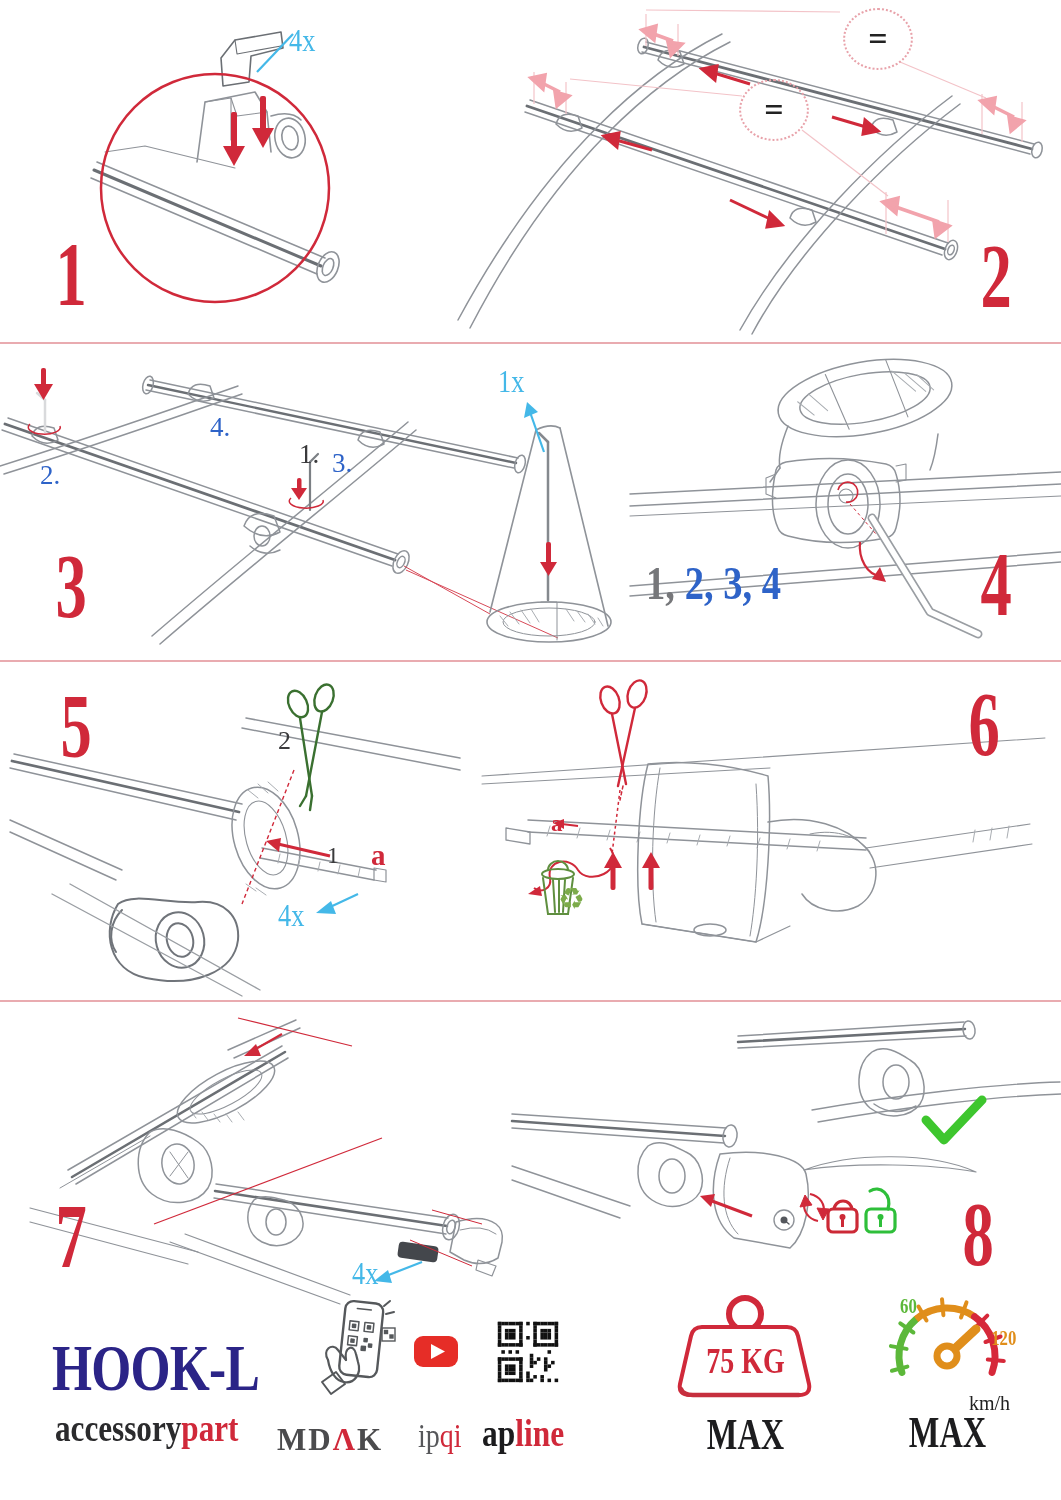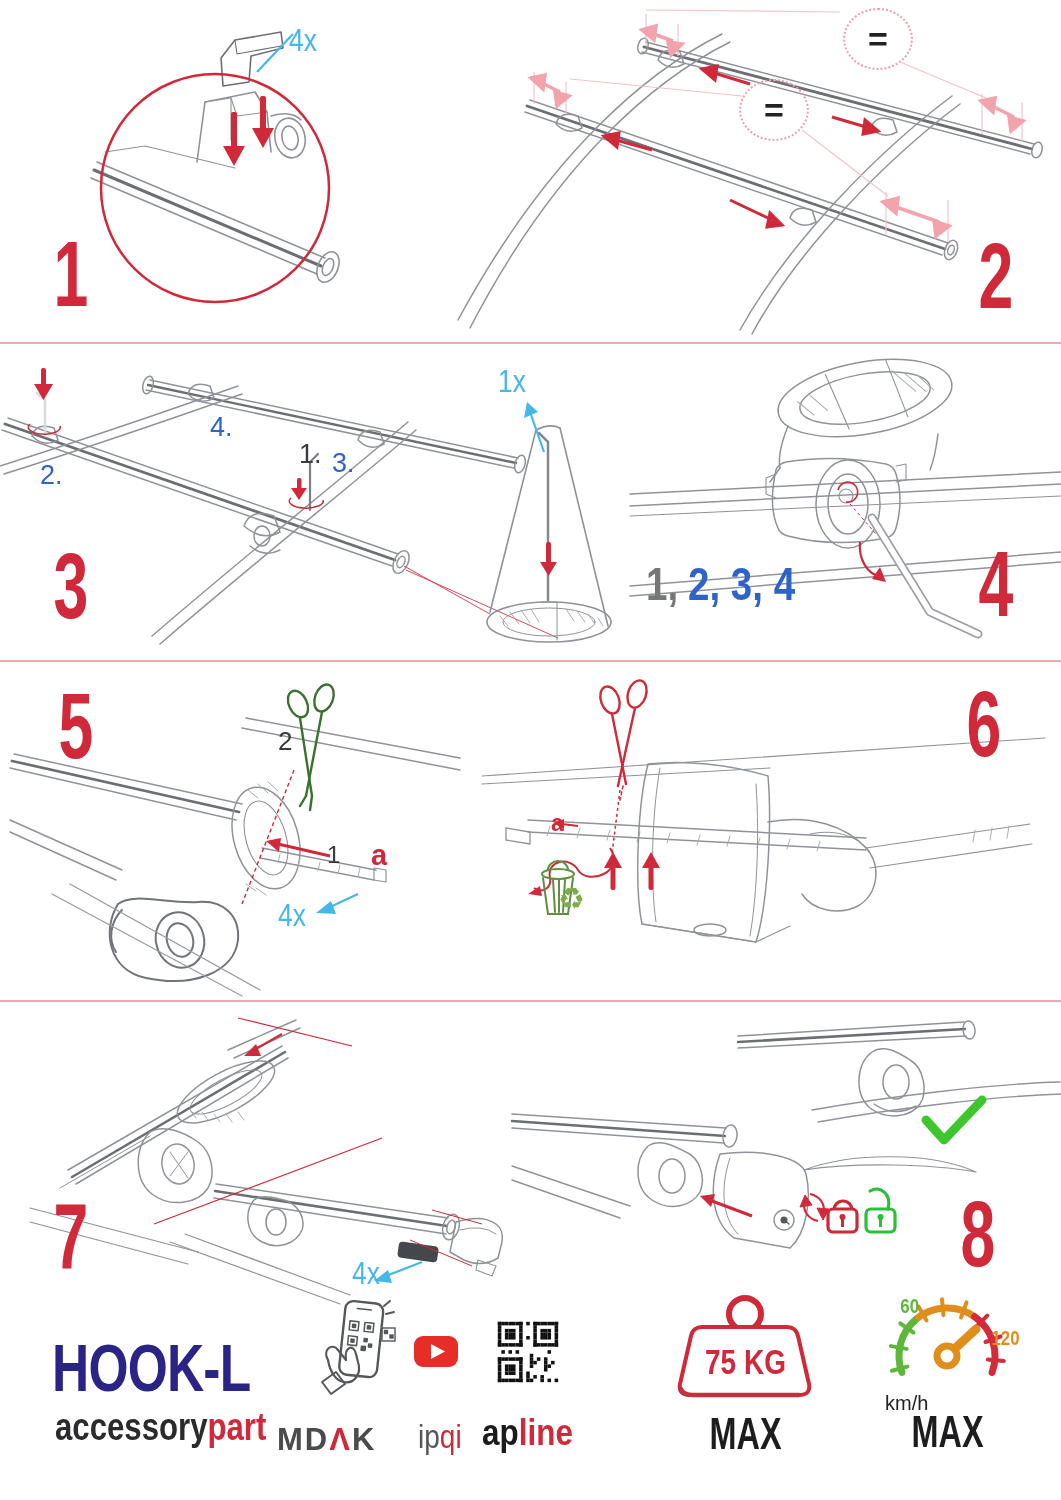--- a/index.html
+++ b/index.html
@@ -1,17 +1,17 @@
 <!DOCTYPE html>
 <html><head>
 <meta charset="utf-8">
 <style>
   html,body{margin:0;padding:0;background:#fff;}
   .page{position:relative;width:1061px;height:1488px;background:#fff;overflow:hidden;
-        font-family:Liberation Sans, sans-serif;}
+        font-family:Liberation Serif, serif;}
   .divider{position:absolute;left:0;width:1061px;height:2px;background:#e9abb0;}
   svg{position:absolute;overflow:visible;}
   .lbl{position:absolute;line-height:1;white-space:nowrap;}
   .stepnum{position:absolute;color:#d0293a;font-weight:700;font-size:92px;line-height:.8;
            width:70px;text-align:center;transform:scaleX(.68);transform-origin:center top;
            letter-spacing:-3px;}
   .cyan{color:#44b8e8;font-size:31px;font-weight:400;transform:scaleX(.85);transform-origin:left top;}
   .blue{color:#2e63c8;font-size:27px;}
   .dark{color:#3a3a3c;font-size:27px;}
   .eqcircle{position:absolute;width:66px;height:58px;border:2px dotted #e8a2aa;border-radius:50%;
@@ -27,21 +27,21 @@
   .mdak .r{color:#d0293a;}
   .ipqi{position:absolute;font-size:33px;font-weight:400;color:#56575a;transform:scaleX(.85);transform-origin:left top;}
   .ipqi .r{color:#d0293a;}
   .apline{position:absolute;font-size:37px;font-weight:600;color:#1b1b1d;transform:scaleX(.85);transform-origin:left top;}
   .apline .r{color:#d0293a;}
   .wval{position:absolute;left:663px;top:1342px;width:165px;text-align:center;color:#d0293a;
         font-size:35px;font-weight:700;transform:scaleX(.8);}
   .maxlbl{position:absolute;text-align:center;color:#1d1d1f;font-size:45px;font-weight:700;
           transform:scaleX(.72);}
   .speedtick{position:absolute;font-size:21px;font-weight:700;transform:scaleX(.8);}
-  .kmh{position:absolute;left:885px;top:1392px;width:125px;text-align:left;font-size:20px;color:#222;}
+  .kmh{position:absolute;left:885px;top:1392px;width:125px;text-align:right;font-size:20px;color:#222;}
   .recy{position:absolute;font-size:30px;color:#7cab4a;line-height:1;}
 </style>
 </head>
 <body>
 
 <div class="page">
 
   <div class="divider" style="top:342px"></div>
   <div class="divider" style="top:660px"></div>
   <div class="divider" style="top:1000px"></div>

